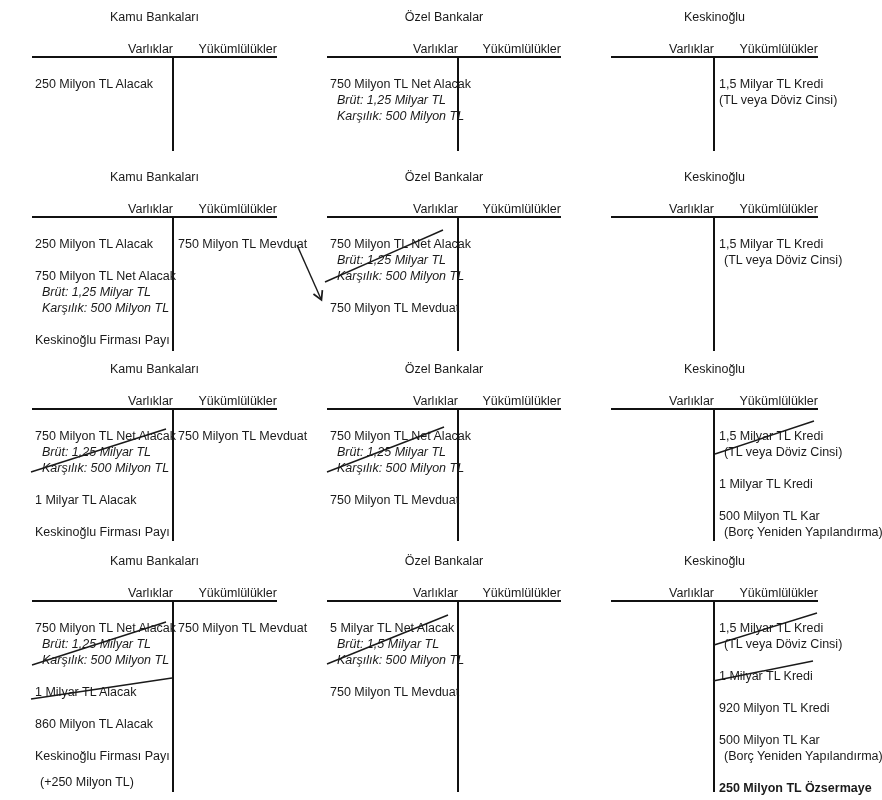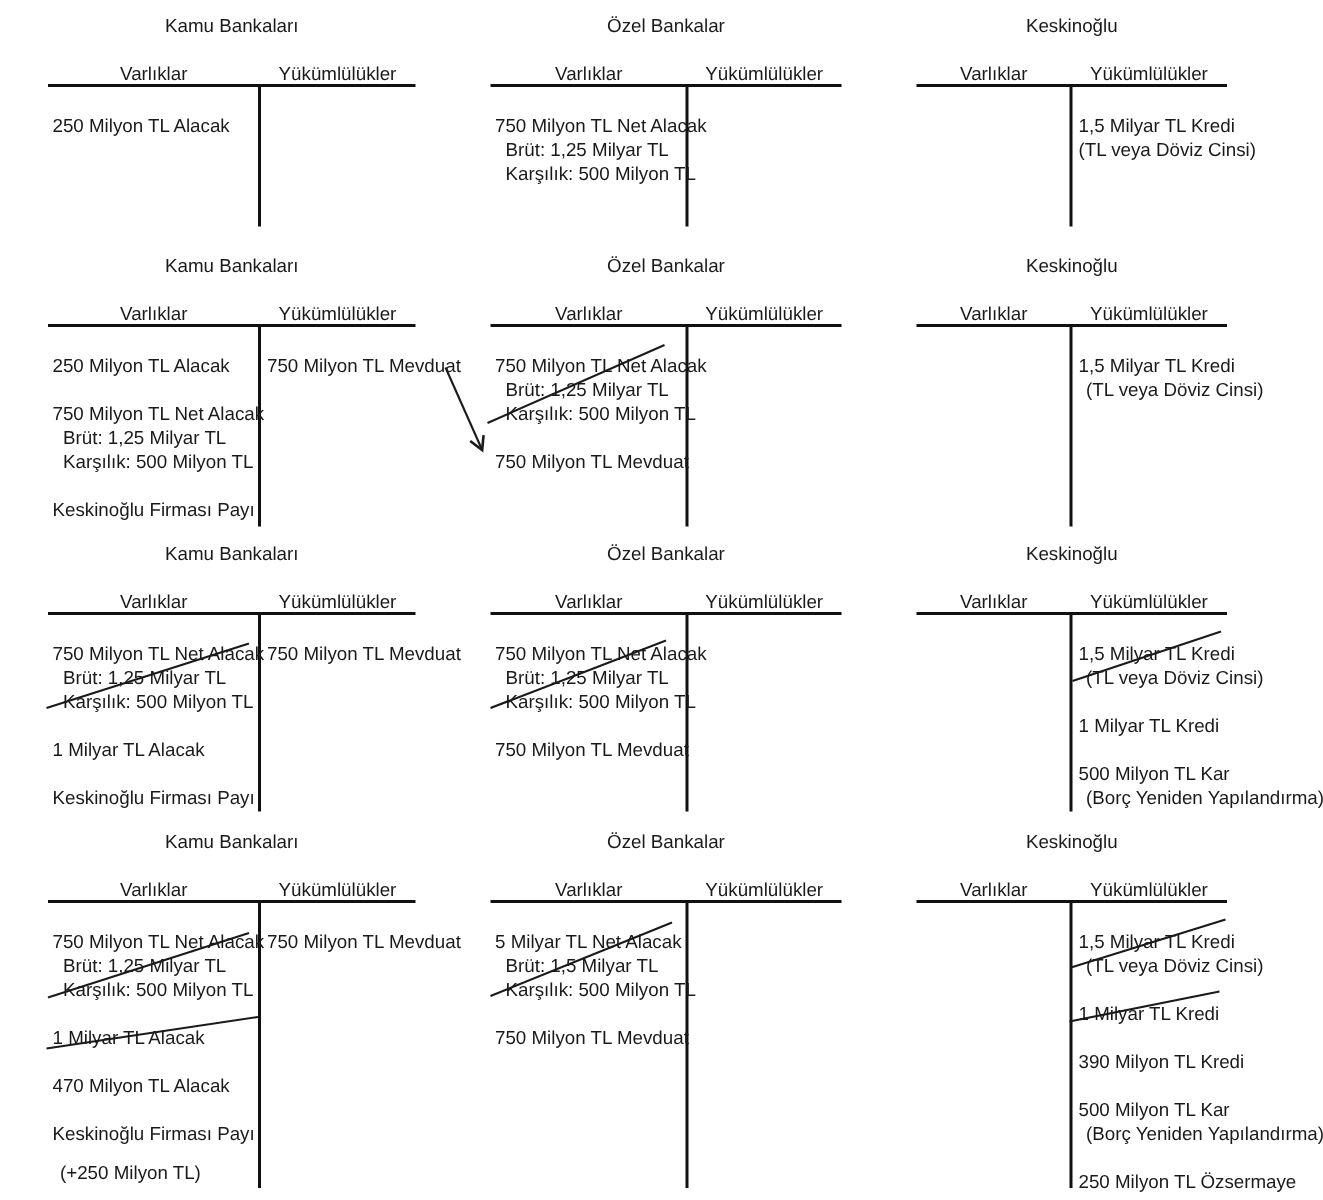--- a/index.html
+++ b/index.html
@@ -3,25 +3,25 @@
 <meta charset="utf-8">
 <style>
   html,body{margin:0;padding:0;background:#ffffff;}
   #canvas{
     position:relative;width:882px;height:800px;background:#ffffff;overflow:hidden;
     font-family:"Liberation Sans","DejaVu Sans",sans-serif;
     font-size:12.5px;line-height:16px;color:#1a1a1a;
   }
   .acct{position:absolute;}
   .title{position:absolute;top:0;left:0;width:100%;text-align:center;white-space:nowrap;}
-  .hdr{position:absolute;text-align:center;white-space:nowrap;}
+  .hdr{position:absolute;text-align:right;white-space:nowrap;}
   .hline{position:absolute;left:0;width:100%;height:2px;background:#111111;}
   .vline{position:absolute;width:2px;background:#111111;}
   .entry{position:absolute;white-space:nowrap;}
-  .i{}
+  .i{font-style:italic;}
   #overlay{position:absolute;left:0;top:0;pointer-events:none;z-index:5;}
 </style>
 </head>
 <body>
 
 <div id="canvas">
   <div class="acct" style="left: 32px; top: 9px; width: 245px; height: 142px;">
       <div class="title">Kamu Bankaları</div>
       <div class="hdr" style="left: 0px; top: 32px; width: 141px;">Varlıklar</div>
       <div class="hdr" style="left: 141px; top: 32px; width: 104px;">Yükümlülükler</div>
@@ -120,21 +120,21 @@
     <div class="acct" style="left: 32px; top: 553px; width: 245px; height: 239px;">
       <div class="title">Kamu Bankaları</div>
       <div class="hdr" style="left: 0px; top: 32px; width: 141px;">Varlıklar</div>
       <div class="hdr" style="left: 141px; top: 32px; width: 104px;">Yükümlülükler</div>
       <div class="hline" style="top: 47px;"></div>
       <div class="vline" style="left: 140px; top: 47px; height: 192px;"></div>
       <div class="entry" style="left: 3px; top: 67px;">750 Milyon TL Net Alacak</div>
       <div class="entry i" style="left: 10px; top: 83px;">Brüt: 1,25 Milyar TL</div>
       <div class="entry i" style="left: 10px; top: 99px;">Karşılık: 500 Milyon TL</div>
       <div class="entry" style="left: 3px; top: 131px;">1 Milyar TL Alacak</div>
-      <div class="entry" style="left: 3px; top: 163px;">470 Milyon TL Alacak</div>
+      <div class="entry" style="left: 3px; top: 163px;">860 Milyon TL Alacak</div>
       <div class="entry" style="left: 3px; top: 195px;">Keskinoğlu Firması Payı</div>
       <div class="entry" style="left: 8px; top: 211px; margin-top: 10px;">(+250 Milyon TL)</div>
       <div class="entry" style="left: 146px; top: 67px;">750 Milyon TL Mevduat</div>
     </div>
     <div class="acct" style="left: 327px; top: 553px; width: 234px; height: 239px;">
       <div class="title">Özel Bankalar</div>
       <div class="hdr" style="left: 0px; top: 32px; width: 131px;">Varlıklar</div>
       <div class="hdr" style="left: 131px; top: 32px; width: 103px;">Yükümlülükler</div>
       <div class="hline" style="top: 47px;"></div>
       <div class="vline" style="left: 130px; top: 47px; height: 192px;"></div>
@@ -145,24 +145,24 @@
     </div>
     <div class="acct" style="left: 611px; top: 553px; width: 207px; height: 239px;">
       <div class="title">Keskinoğlu</div>
       <div class="hdr" style="left: 0px; top: 32px; width: 103px;">Varlıklar</div>
       <div class="hdr" style="left: 103px; top: 32px; width: 104px;">Yükümlülükler</div>
       <div class="hline" style="top: 47px;"></div>
       <div class="vline" style="left: 102px; top: 47px; height: 192px;"></div>
       <div class="entry" style="left: 108px; top: 67px;">1,5 Milyar TL Kredi</div>
       <div class="entry" style="left: 113px; top: 83px;">(TL veya Döviz Cinsi)</div>
       <div class="entry" style="left: 108px; top: 115px;">1 Milyar TL Kredi</div>
-      <div class="entry" style="left: 108px; top: 147px;">390 Milyon TL Kredi</div>
+      <div class="entry" style="left: 108px; top: 147px;">920 Milyon TL Kredi</div>
       <div class="entry" style="left: 108px; top: 179px;">500 Milyon TL Kar</div>
       <div class="entry" style="left: 113px; top: 195px;">(Borç Yeniden Yapılandırma)</div>
-      <div class="entry" style="left: 108px; top: 227px;">250 Milyon TL Özsermaye</div>
+      <div class="entry" style="left: 108px; top: 227px; font-weight: bold;">250 Milyon TL Özsermaye</div>
     </div>
     <svg id="overlay" width="882" height="800" viewBox="0 0 882 800">
     <defs>
       <marker id="ah" viewBox="0 0 12 12" refX="9" refY="6" markerWidth="13" markerHeight="13" markerUnits="userSpaceOnUse" orient="auto">
         <path d="M2,1.5 L10,6 L2,10.5" fill="none" stroke="#1a1a1a" stroke-width="1.6"></path>
       </marker>
     </defs>
     <g id="ann-group">
         <line x1="443" y1="230" x2="325" y2="282" stroke="#1a1a1a" stroke-width="1.4"></line>
         <line x1="166" y1="429" x2="31" y2="472" stroke="#1a1a1a" stroke-width="1.4"></line>

